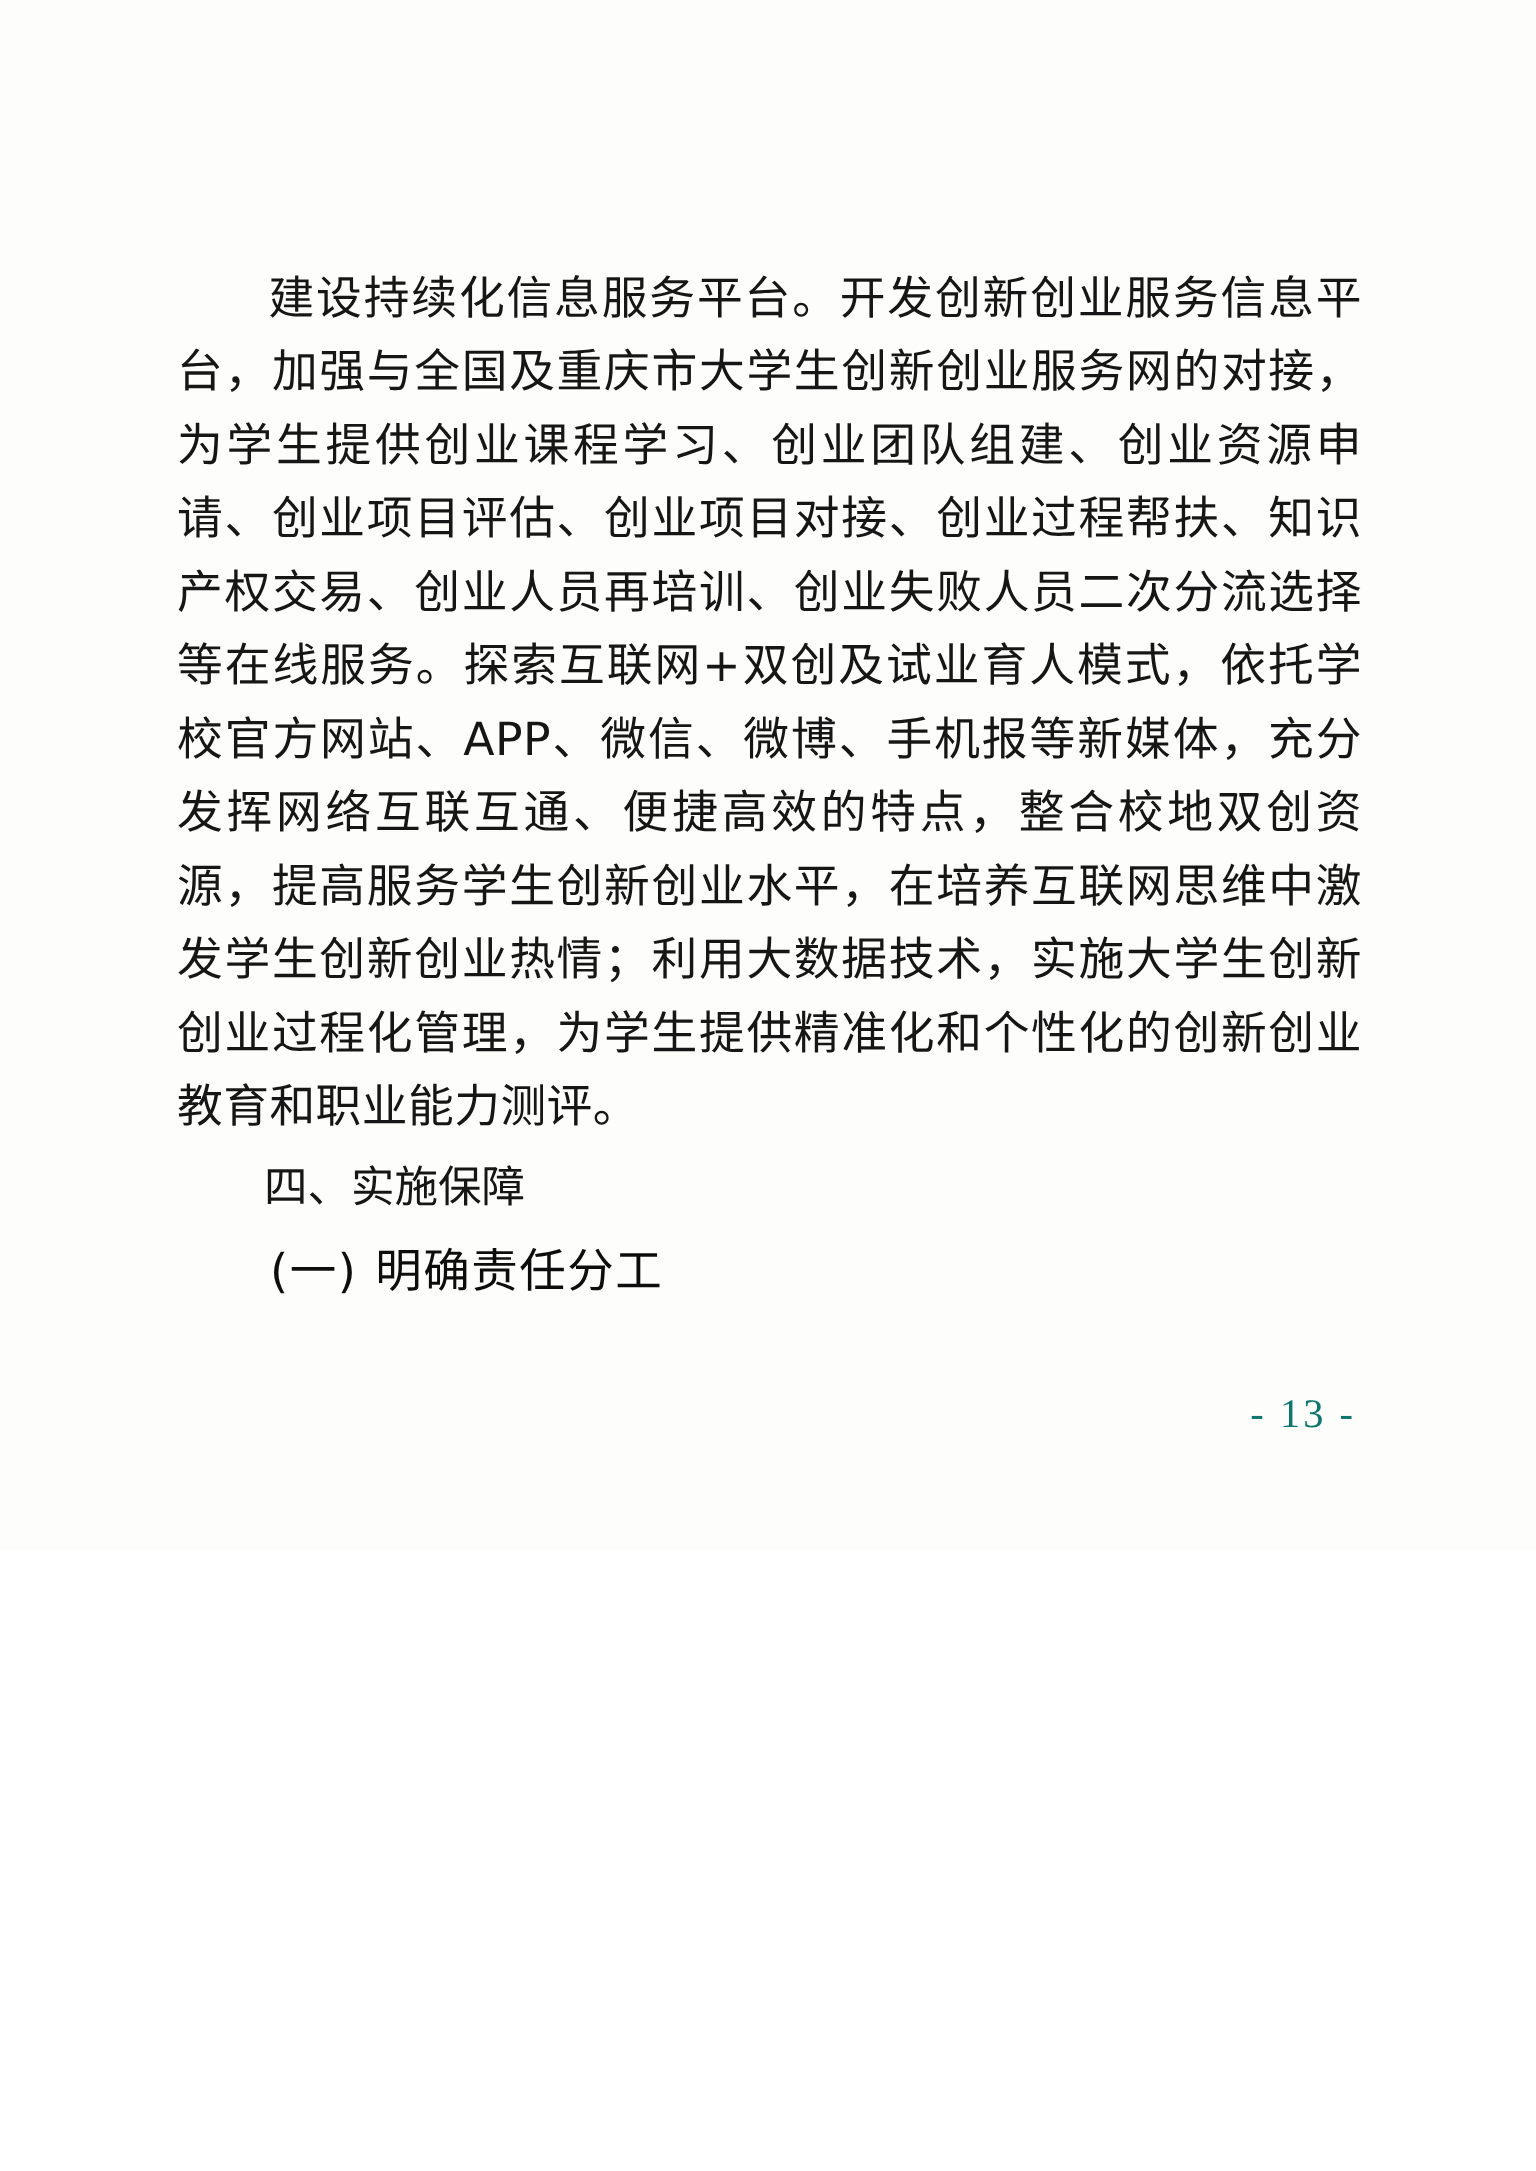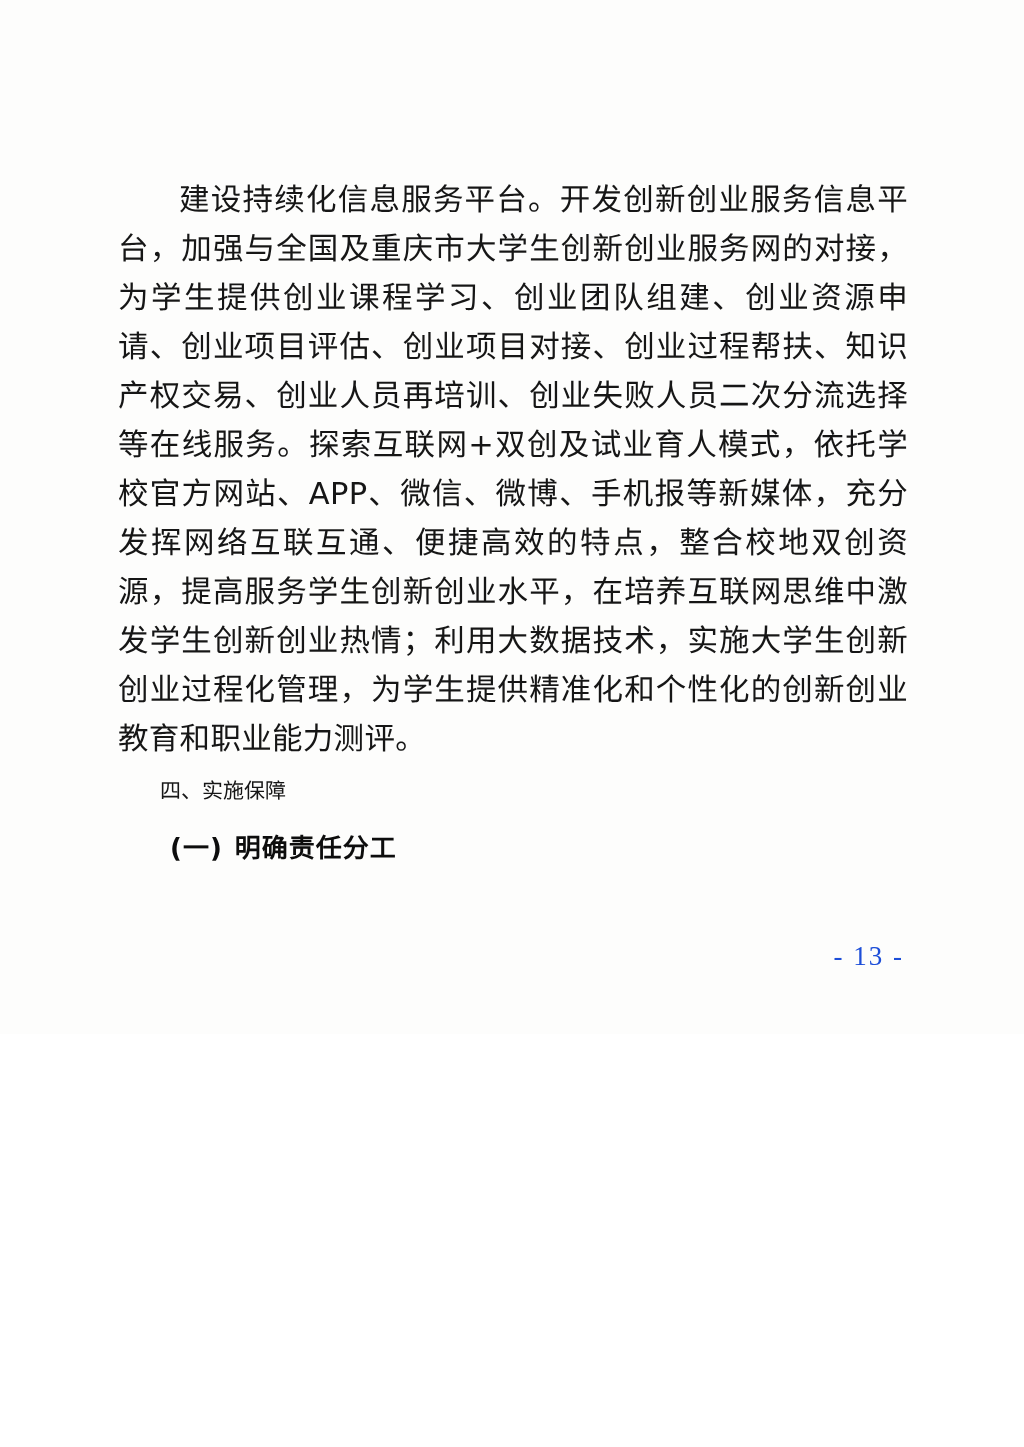--- a/index.html
+++ b/index.html
@@ -32,45 +32,45 @@
     line-height: 49px;
     letter-spacing: 0.3px;
     text-align: justify;
     text-justify: inter-ideograph;
     margin: 0 0 2px 0;
     text-indent: 2em;
     color: #161616;
     font-weight: 400;
   }
   .heading-num {
-    font-size: 21px;
+    font-size: 29px;
     line-height: 49px;
     margin: 4px 0 2px 0;
     text-indent: 2em;
     color: #161616;
   }
   .heading-bold {
-    font-size: 26px;
+    font-size: 31px;
     line-height: 52px;
     margin: 6px 0 0 0;
     text-indent: 2em;
-    font-weight: 700;
+    font-weight: 400;
     color: #0d0d0d;
     letter-spacing: 1px;
   }
   .heading-bold .label-gap {
     display: inline-block;
     width: 12px;
   }
   .page-number {
     position: absolute;
     right: 120px;
-    bottom: 62px;
+    bottom: 76px;
     font-size: 27px;
-    color: #1d4ed8;
+    color: #0f766e;
     letter-spacing: 2px;
     font-family: "Liberation Serif", serif;
   }
 </style>
 </head>
 <body>
 
 <div class="page">
 
   <div class="content">

